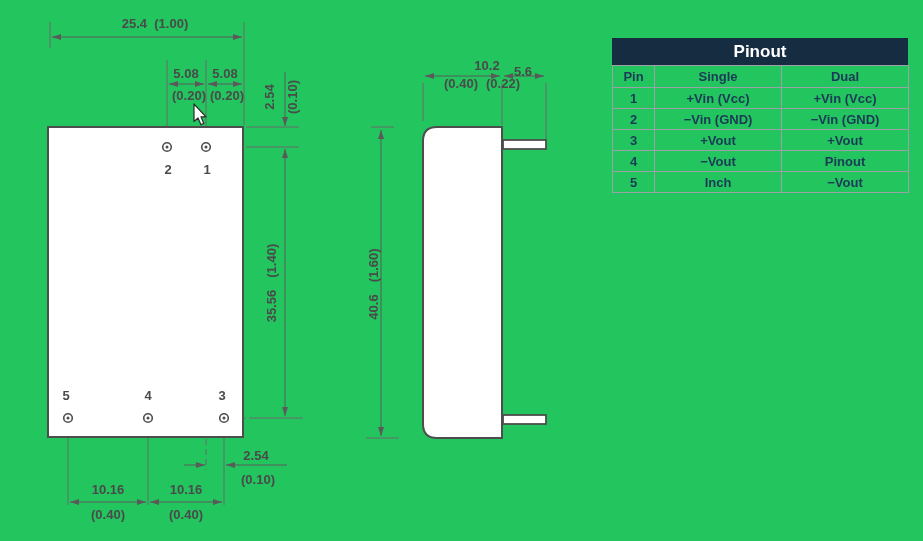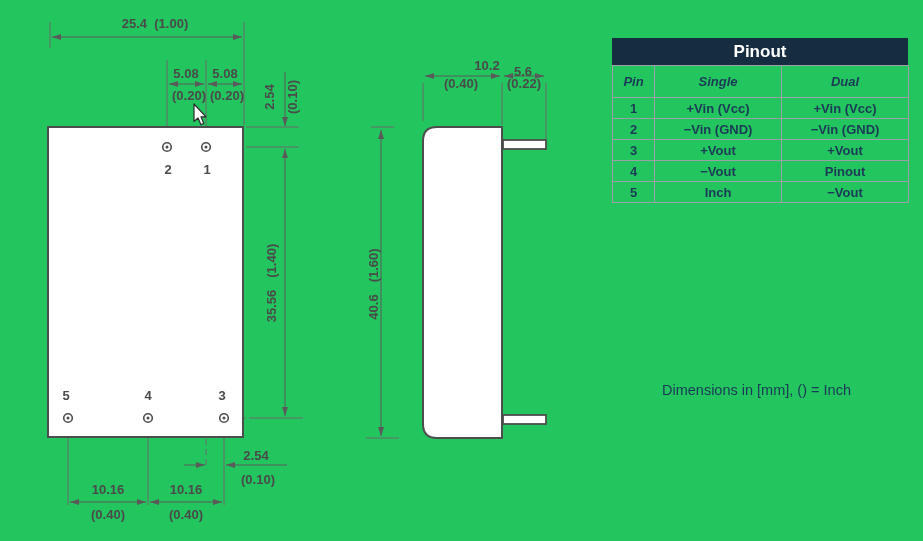--- a/index.html
+++ b/index.html
@@ -16,21 +16,21 @@
              text-align:center; }
 
   
   .pinout { position:absolute; left:612px; top:38px; width:296px; }
   .pinout-title { height:27px; background:#162c41; color:#ffffff; font-size:17px;
                   font-weight:bold; display:flex; align-items:center; justify-content:center; }
   table.pinout-grid { width:296px; border-collapse:collapse; table-layout:fixed; }
   table.pinout-grid th, table.pinout-grid td {
       border:1px solid #9ba1a7; text-align:center; font-size:13px; font-weight:bold;
       color:#1c3a57; height:21px; padding:0 2px; }
-  table.pinout-grid th { height:32px;font-style:italic; }
+  table.pinout-grid th { height:22px; }
 
   
   .notes { position:absolute; left:662px; top:342px; font-size:14.5px; line-height:19.5px;
            color:#1c3a57; white-space:pre-wrap; }
   .notes .indent { padding-left:37px; }
 </style>
 </head>
 <body>
 
 <div class="canvas">
@@ -138,21 +138,21 @@
   <div class="dim-label" style="left:236px; top:472px; width:44px;">(0.10)</div>
 
   <div class="dim-label" style="left:84px;  top:482px; width:48px;">10.16</div>
   <div class="dim-label" style="left:162px; top:482px; width:48px;">10.16</div>
   <div class="dim-label" style="left:84px;  top:507px; width:48px;">(0.40)</div>
   <div class="dim-label" style="left:162px; top:507px; width:48px;">(0.40)</div>
 
   <div class="dim-label" style="left:465px; top:58px; width:44px;">10.2</div>
   <div class="dim-label" style="left:439px; top:76px; width:44px;">(0.40)</div>
   <div class="dim-label" style="left:503px; top:64px; width:40px;">5.6</div>
-  <div class="dim-label" style="left:502px; top:76px; width:44px;">(0.22)</div>
+  <div class="dim-label" style="left:481px; top:76px; width:44px;">(0.22)</div>
   <div class="dim-label rot" style="left:314px; top:276px; width:120px; height:16px;">
     <span>40.6</span>
       <span class="gap"></span>
       <span>(1.60)</span>
   </div>
 
   <div class="pinout">
     <div class="pinout-title">Pinout</div>
     <table class="pinout-grid">
       <colgroup>
@@ -191,18 +191,17 @@
         <tr>
           <td>5</td>
           <td>Inch</td>
           <td>−Vout</td>
         </tr>
       </tbody>
     </table>
   </div>
 
   <div class="notes">
-    <div>Dimensions in [mm], () = Inch</div>
     
     
   </div>
 
 </div>
 
 </body></html>

